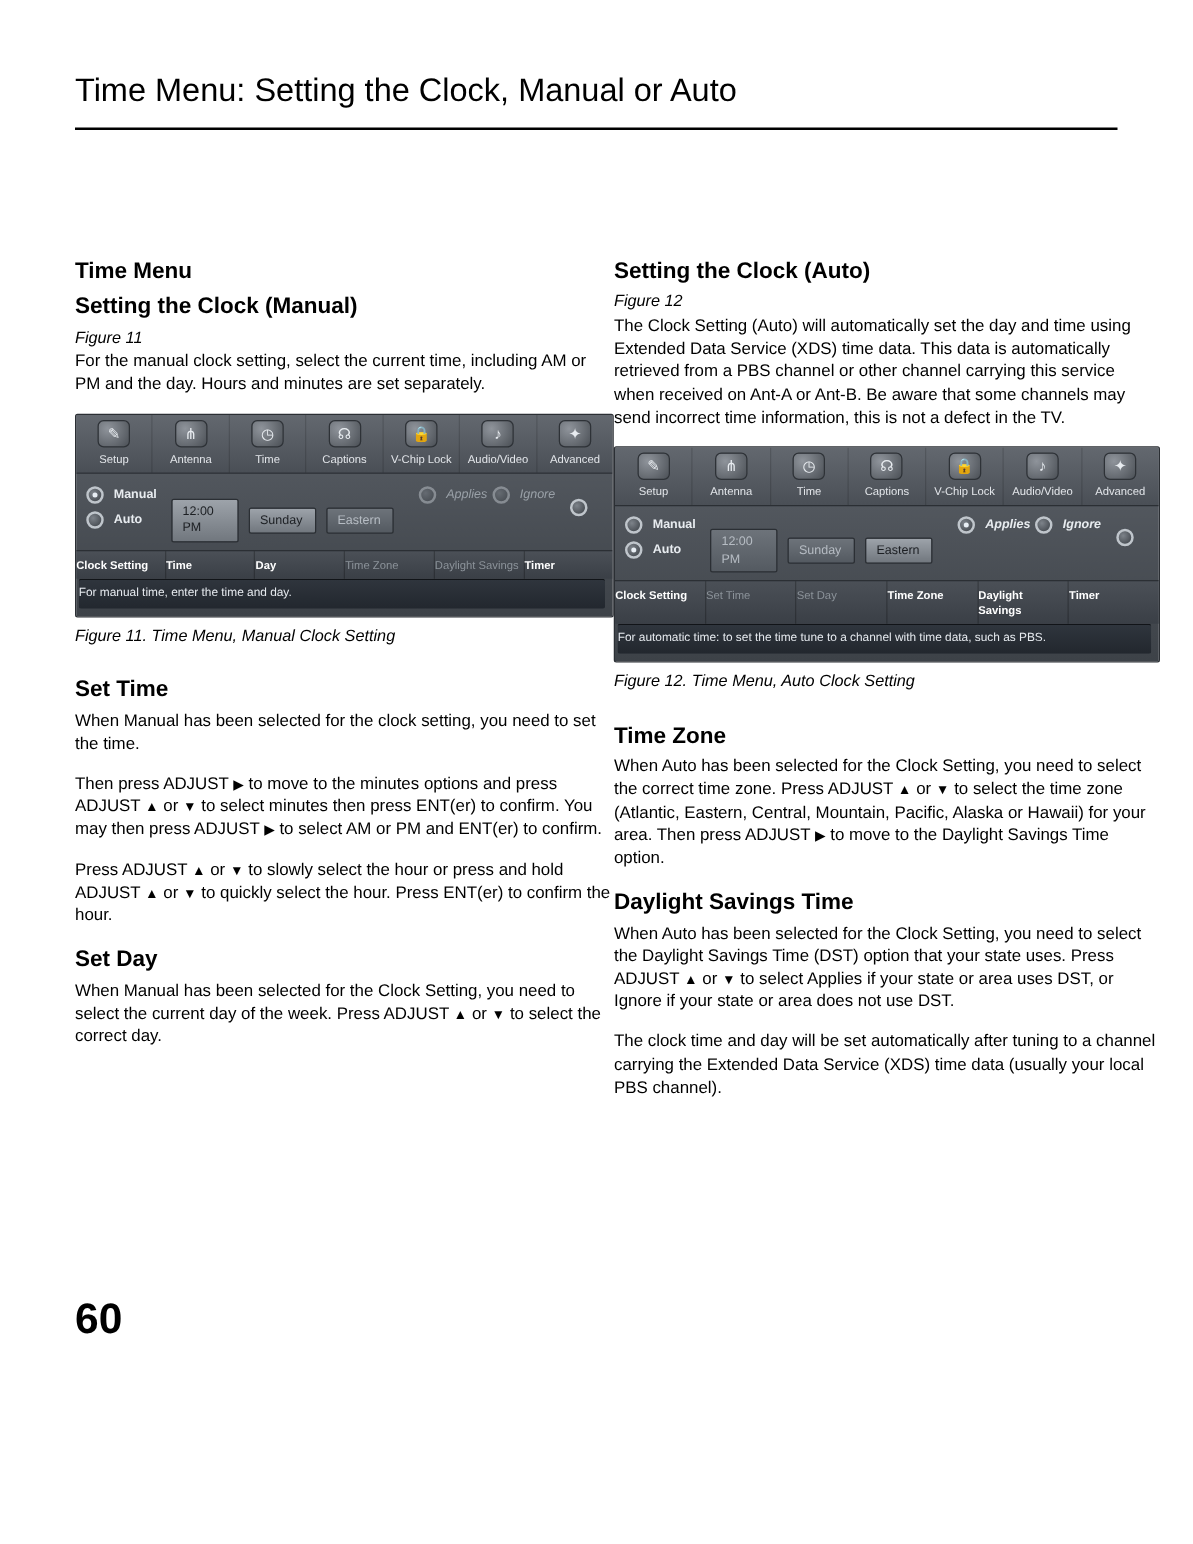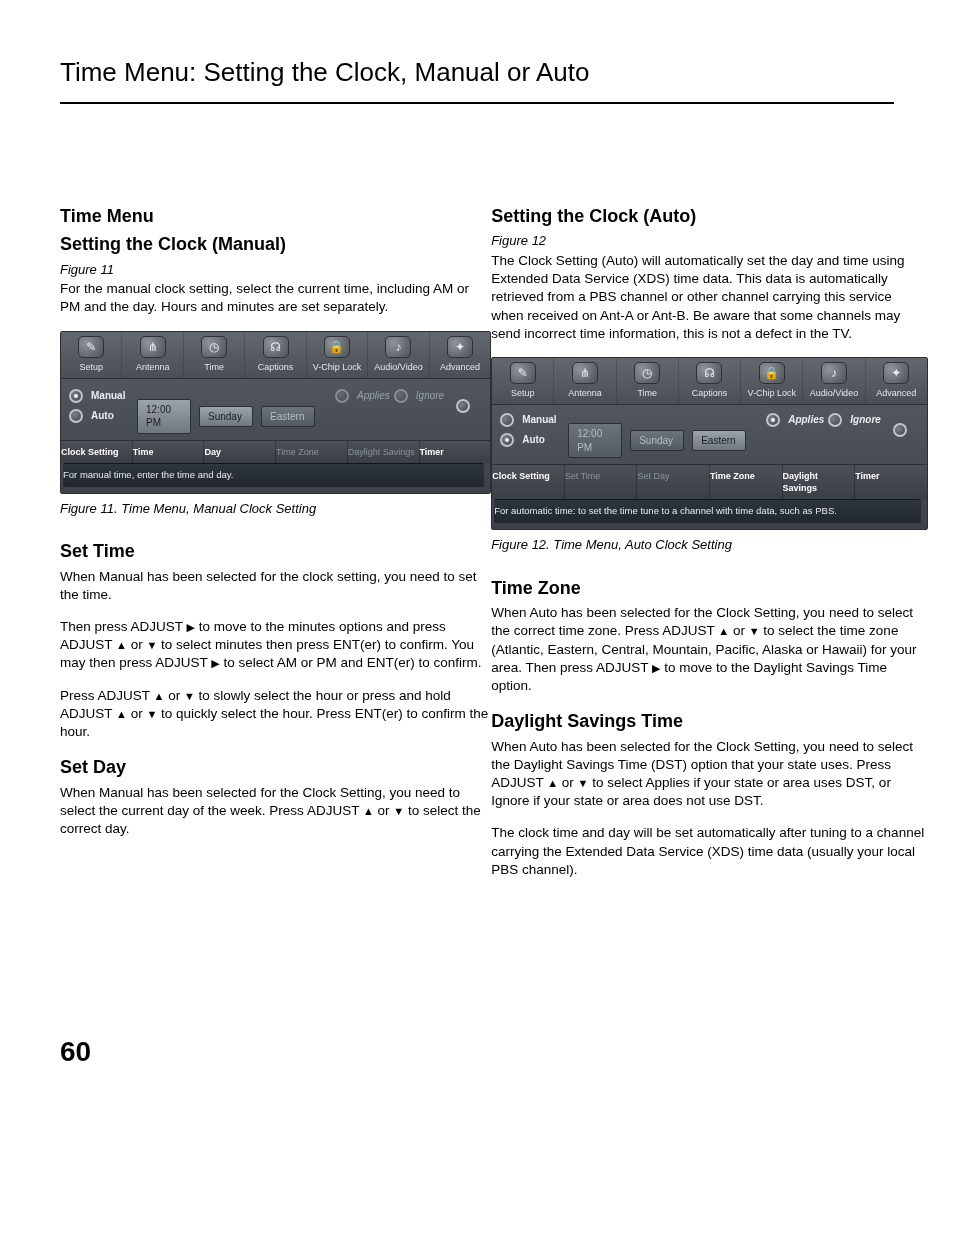--- a/index.html
+++ b/index.html
@@ -41,21 +41,21 @@
     margin: 0 0 2px 0;
   }
   p { margin: 0 0 14px 0; font-size: 13.5px; }
   p.intro { margin: 4px 0 36px 0; }
   .figcap {
     font-style: italic;
     font-size: 13px;
     margin: 6px 0 22px 0;
   }
   .pagenum {
-    font-size: 28px;
+    font-size: 34px;
     font-weight: bold;
     margin-top: 140px;
   }
   .tri { display: inline-block; font-size: 11px; line-height: 1; vertical-align: 0px; }
 
   
   .osd {
     background: linear-gradient(to bottom, #5a5f66, #3d4248);
     border: 1px solid #2b2f34;
     color: #d9dde1;

